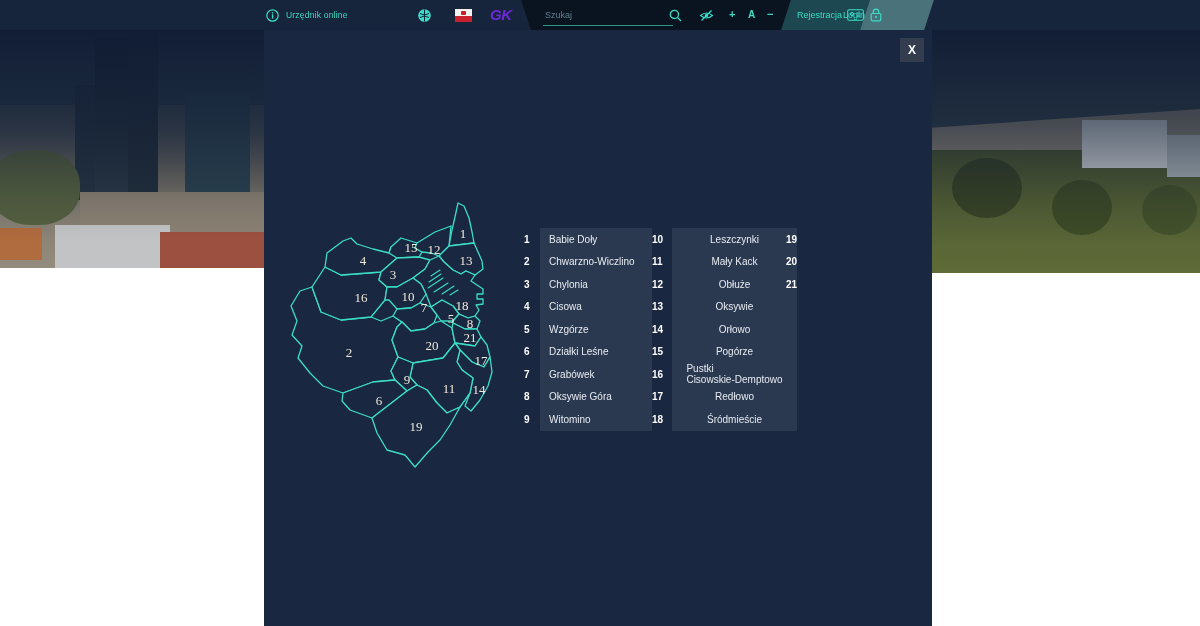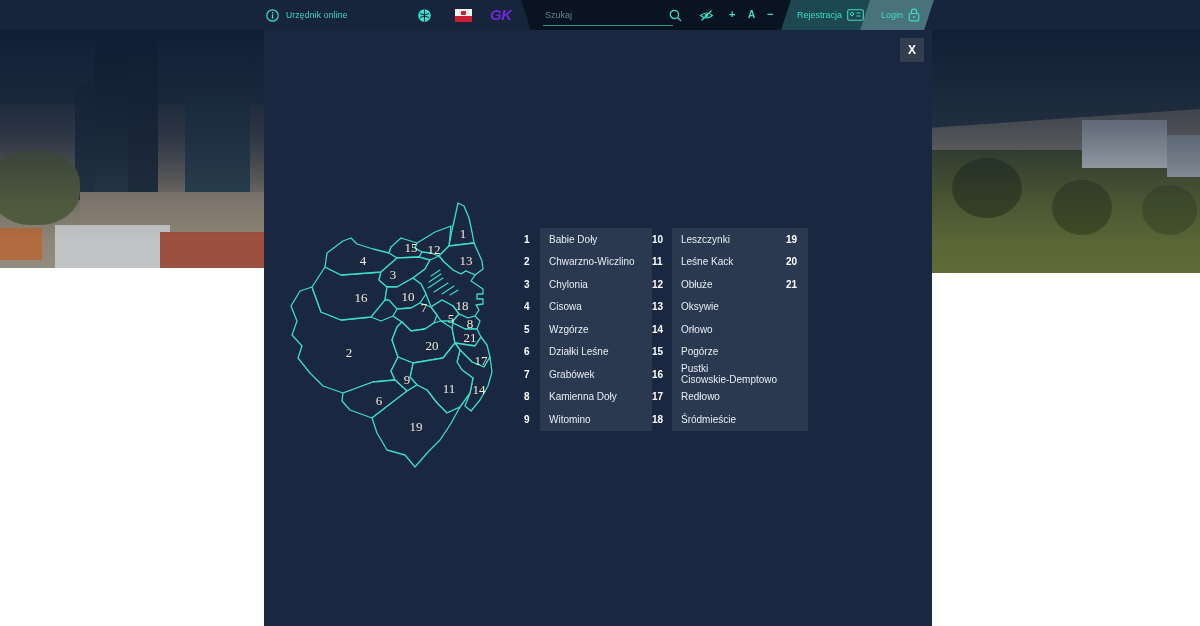--- a/index.html
+++ b/index.html
@@ -41,21 +41,21 @@
   .district{fill:#1a2740;stroke:#3bddc6;stroke-width:1.3;stroke-linejoin:round;cursor:pointer;}
   .piers{fill:none;stroke:#3bddc6;stroke-width:1.1;stroke-linecap:round;}
   .map-num{fill:#efe9d8;font-family:"Liberation Serif",serif;font-size:13px;text-anchor:middle;}
   
   .legend-col{position:absolute;top:228px;display:flex;z-index:15;}
   .lc1{left:524px;} .lc2{left:652px;} .lc3{left:786px;}
   .nums{display:flex;flex-direction:column;}
   .lc1 .nums{width:16px;} .lc2 .nums{width:20px;} .lc3 .nums{width:20px;}
   .num{height:22.5px;display:flex;align-items:center;font-size:10px;font-weight:bold;color:#ffffff;}
   .names{display:flex;flex-direction:column;background:#2b3950;}
-  .lc1 .names{width:112px;} .lc2 .names{width:136px;} .lc3 .names{width:113px;}
+  .lc1 .names{width:112px;} .lc2 .names{width:125px;align-items:center;} .lc3 .names{width:113px;}
   .name{height:22.5px;display:flex;align-items:center;padding:0 9px;color:#e6ebf2;font-size:10px;line-height:1.1;white-space:pre-line;cursor:pointer;}
 </style>
 </head>
 <body>
 
 <div class="topbar"></div>
 <div class="bg-search"></div>
 <div class="bg-register"></div>
 <div class="bg-login"></div>
 
@@ -100,21 +100,21 @@
 <div class="tb-abs btn-content" style="left:797px;top:7px;height:16px;">
   <span>Rejestracja</span>
   <svg width="17" height="12" viewBox="0 0 17 12">
     <rect x=".7" y=".7" width="15.6" height="10.6" rx="1.5" fill="none" stroke="#3bddc6" stroke-width="1.1"></rect>
     <circle cx="5" cy="5" r="1.6" fill="none" stroke="#3bddc6" stroke-width="1"></circle>
     <line x1="9.5" y1="4" x2="13.5" y2="4" stroke="#3bddc6" stroke-width="1"></line>
     <line x1="9.5" y1="7" x2="13.5" y2="7" stroke="#3bddc6" stroke-width="1"></line>
   </svg>
 </div>
 
-<div class="tb-abs btn-content" style="left:881px;top:7px;height:16px;">
+<div class="tb-abs btn-content" style="left:843px;top:7px;height:16px;">
   <span>Login</span>
   <svg width="12" height="14" viewBox="0 0 12 14">
     <rect x="1.2" y="5.5" width="9.6" height="7.3" rx="1.2" fill="none" stroke="#3bddc6" stroke-width="1.2"></rect>
     <path d="M3.3,5.5 V3.8 a2.7,2.7 0 0 1 5.4,0 V5.5" fill="none" stroke="#3bddc6" stroke-width="1.2"></path>
     <circle cx="6" cy="9" r="1" fill="#3bddc6"></circle>
   </svg>
 </div>
 
 <div class="photo photo-left">
   <div class="ph" style="left:0;top:0;width:265px;height:75px;background:#2c3e4e;"></div>
@@ -207,39 +207,39 @@
       <div class="num">9</div>
     </div>
   <div class="names">
       <div class="name">Babie Doły</div>
       <div class="name">Chwarzno-Wiczlino</div>
       <div class="name">Chylonia</div>
       <div class="name">Cisowa</div>
       <div class="name">Wzgórze</div>
       <div class="name">Działki Leśne</div>
       <div class="name">Grabówek</div>
-      <div class="name">Kamienna Doły</div>
+      <div class="name">Oksywie Góra</div>
       <div class="name">Witomino</div>
     </div>
 </div>
 <div class="legend-col lc2">
   <div class="nums">
       <div class="num">10</div>
       <div class="num">11</div>
       <div class="num">12</div>
       <div class="num">13</div>
       <div class="num">14</div>
       <div class="num">15</div>
       <div class="num">16</div>
       <div class="num">17</div>
       <div class="num">18</div>
     </div>
   <div class="names">
       <div class="name">Leszczynki</div>
-      <div class="name">Leśne Kack</div>
+      <div class="name">Mały Kack</div>
       <div class="name">Obłuże</div>
       <div class="name">Oksywie</div>
       <div class="name">Orłowo</div>
       <div class="name">Pogórze</div>
       <div class="name">Pustki
 Cisowskie-Demptowo</div>
       <div class="name">Redłowo</div>
       <div class="name">Śródmieście</div>
     </div>
 </div>

